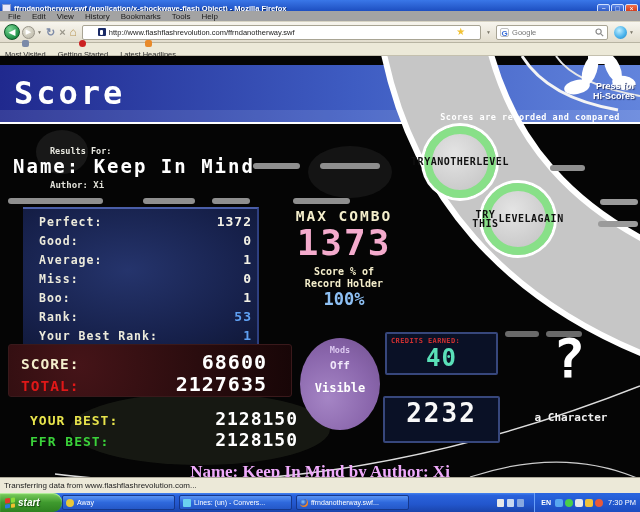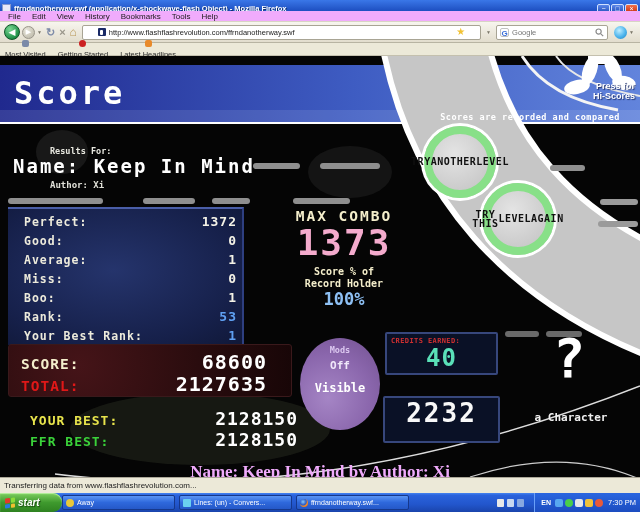--- a/index.html
+++ b/index.html
@@ -9,21 +9,21 @@
   .titlebar{position:absolute;top:0;left:0;width:640px;height:11px;
     background:linear-gradient(180deg,#3a77e8 0%,#1d4ec0 70%,#16409e 100%);
     display:flex;align-items:center;padding:8px 2px;box-sizing:border-box;}
   .tb-icon{width:7px;height:7px;background:#e8e8f8;border:1px solid #8899cc;margin-right:3px;flex:none;}
   .tb-title{color:#fff;font-size:7.5px;font-weight:bold;white-space:nowrap;overflow:hidden;flex:1;
     text-shadow:1px 1px 0 #10306e;}
   .winbtn{width:13px;height:9px;border-radius:2px;margin-left:1px;flex:none;color:#fff;
     font-size:7px;line-height:8px;text-align:center;border:1px solid #cfe0ff;box-sizing:border-box;
     background:linear-gradient(180deg,#5a86e8,#2a55c0);}
   .winbtn.close{background:linear-gradient(180deg,#f0714a,#cc3517);}
-  .menubar{position:absolute;top:11px;left:0;width:640px;height:11px;background:#f0abfc;
+  .menubar{position:absolute;top:11px;left:0;width:640px;height:11px;background:#a3a3a3;
     border-bottom:1px solid #d8d4c4;display:flex;align-items:center;gap:1px;padding-left:3px;box-sizing:border-box;}
   .menu-item{font-size:8px;color:#1a1a1a;padding:0 5px;}
   .navbar{position:absolute;top:22px;left:0;width:640px;height:21px;
     background:linear-gradient(180deg,#f7f5ee,#e2ddcd);border-bottom:1px solid #b8b4a2;
     display:flex;align-items:center;padding:0 4px;box-sizing:border-box;}
   .navbtn{flex:none;display:flex;align-items:center;justify-content:center;}
   .back{width:16px;height:16px;border-radius:50%;
     background:radial-gradient(circle at 35% 30%,#7cd894,#1f9048 70%,#10612c);
     color:#fff;font-size:9px;line-height:15px;text-align:center;border:1px solid #0f5428;box-sizing:border-box;}
   .fwd{width:13px;height:13px;border-radius:50%;background:radial-gradient(circle at 35% 30%,#e8e6da,#b8b4a4);
@@ -59,21 +59,21 @@
   .banner:after{content:"";position:absolute;bottom:0;left:0;width:100%;height:12px;background:rgba(255,255,255,.10);}
   .score-title{position:absolute;left:14px;top:12px;font-size:32px;color:#fff;letter-spacing:3px;line-height:32px;}
   .press{position:absolute;right:5px;top:26px;text-align:right;color:#fff;font-weight:bold;font-size:9px;
     line-height:9.5px;text-shadow:1px 1px 1px #23346e;z-index:4;}
   .recorded{position:absolute;top:56px;right:20px;font-size:8.5px;color:#fff;letter-spacing:.5px;z-index:3;}
   .art{position:absolute;top:0;left:0;z-index:2;pointer-events:none;}
   .dash{position:absolute;height:6px;border-radius:3px;background:#8f8f8f;z-index:3;}
   .results{position:absolute;left:50px;top:90px;font-size:8.5px;color:#e8e8e0;z-index:3;}
   .song-name{position:absolute;left:13px;top:99px;font-size:19px;color:#fff;letter-spacing:2px;z-index:3;}
   .song-author{position:absolute;left:50px;top:124px;font-size:9px;color:#e0e0d8;z-index:3;}
-  .stats-panel{position:absolute;left:8px;top:151px;width:236px;height:138px;box-sizing:border-box;
+  .stats-panel{position:absolute;left:23px;top:151px;width:236px;height:138px;box-sizing:border-box;
     border-top:2px solid #4a5ea8;border-right:2px solid #2e3f80;
     background:radial-gradient(ellipse at 45% 45%,#25346c 0%,#16204a 70%,#101838 100%);
     display:flex;flex-direction:column;padding:3px 5px 0 16px;z-index:3;}
   .stat-row{display:flex;justify-content:space-between;align-items:center;height:19.2px;}
   .stat-label{font-size:11.5px;color:#eceadb;letter-spacing:1px;}
   .stat-value{font-size:13px;color:#f4f2e6;letter-spacing:1px;}
   .blue-val{color:#5fa0f2;}
   .maxcombo{position:absolute;left:256px;top:152px;width:176px;text-align:center;z-index:3;}
   .mc-label{font-size:14.5px;color:#f4eecb;letter-spacing:2px;}
   .mc-value{font-size:36px;color:#f4abcd;letter-spacing:2px;line-height:38px;}

